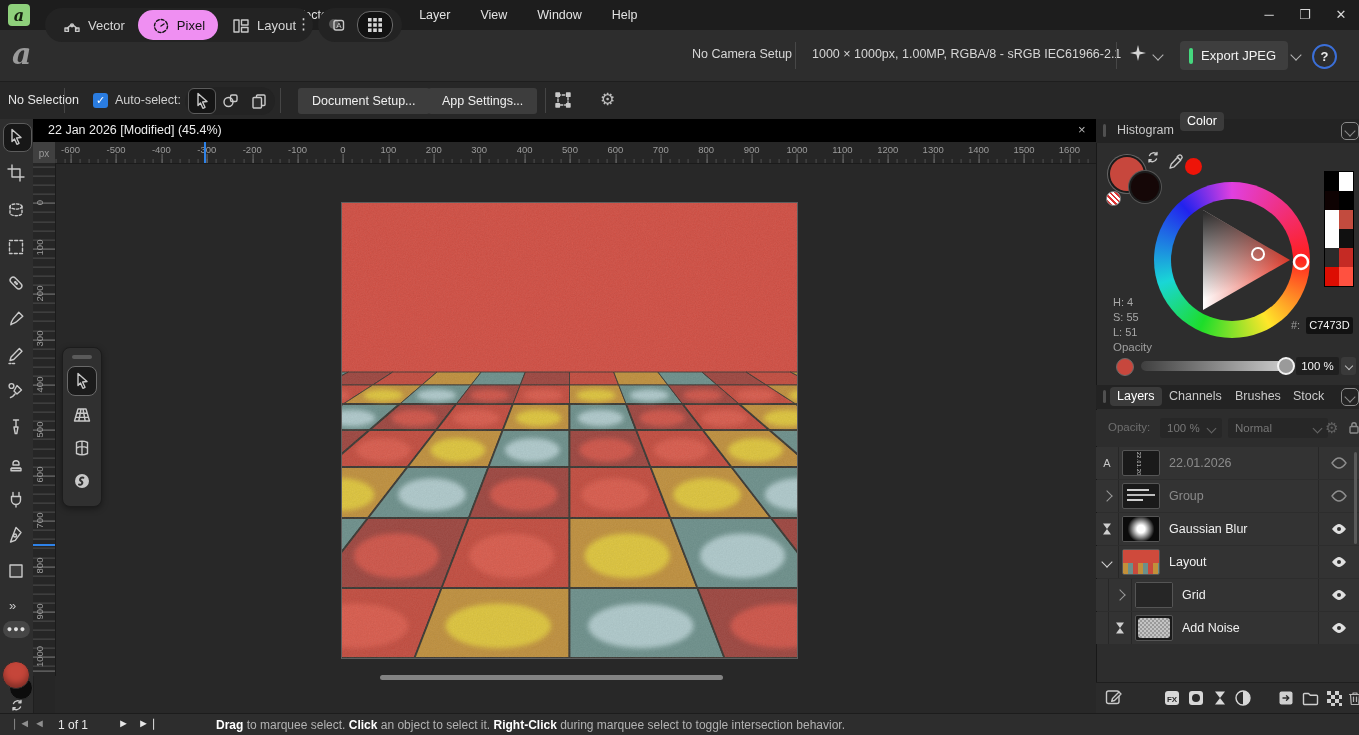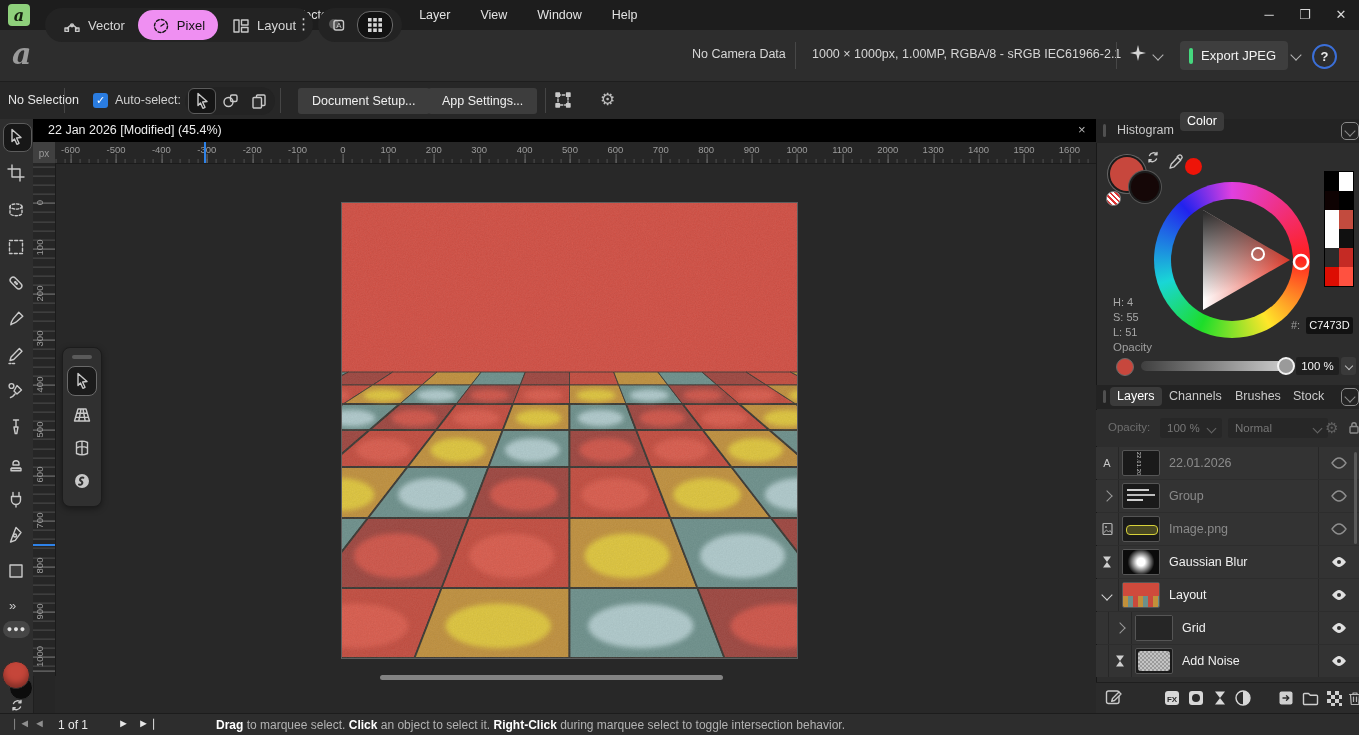--- a/index.html
+++ b/index.html
@@ -226,21 +226,21 @@
             <rect x="8.2" y="8.2" width="3.6" height="3.6"></rect>
             <rect x="13.4" y="8.2" width="3.6" height="3.6"></rect>
             <rect x="3" y="13.4" width="3.6" height="3.6"></rect>
             <rect x="8.2" y="13.4" width="3.6" height="3.6"></rect>
             <rect x="13.4" y="13.4" width="3.6" height="3.6"></rect>
           </g>
         </svg>
       </span>
   </div>
   <div class="tb-divider" style="left:795px"></div>
-  <div class="tb-text" style="left:692px">No Camera Data</div>
+  <div class="tb-text" style="left:692px">No Camera Setup</div>
   <div class="tb-text" style="left:812px">1000 × 1000px, 1.00MP, RGBA/8 - sRGB IEC61966-2.1</div>
   <div class="tb-divider" style="left:1116px"></div>
   <span class="abs" style="left:1128px;top:43px" id="ic-assist">
       <svg width="20" height="20" viewBox="0 0 20 20" fill="none" stroke="#c9c9c9" stroke-width="1.4" stroke-linejoin="round" stroke-linecap="round">
         <path d="M10 2l1.6 6.4L18 10l-6.4 1.6L10 18l-1.6-6.4L2 10l6.4-1.6z" fill="#d5d5d5" stroke="none"></path>
       </svg>
     </span>
   <span class="chev abs" style="left:1154px;top:51px"></span>
   <div class="exportbtn">
     <span class="exportbar" id="export-accent" style="background: rgb(69, 216, 126);"></span>
@@ -394,21 +394,21 @@
       <span class="hlabel" style="left: 378.8px;">200</span>
       <span class="hlabel" style="left: 424.2px;">300</span>
       <span class="hlabel" style="left: 469.6px;">400</span>
       <span class="hlabel" style="left: 515px;">500</span>
       <span class="hlabel" style="left: 560.4px;">600</span>
       <span class="hlabel" style="left: 605.8px;">700</span>
       <span class="hlabel" style="left: 651.2px;">800</span>
       <span class="hlabel" style="left: 696.6px;">900</span>
       <span class="hlabel" style="left: 742px;">1000</span>
       <span class="hlabel" style="left: 787.4px;">1100</span>
-      <span class="hlabel" style="left: 832.8px;">2000</span>
+      <span class="hlabel" style="left: 832.8px;">1200</span>
       <span class="hlabel" style="left: 878.2px;">1300</span>
       <span class="hlabel" style="left: 923.6px;">1400</span>
       <span class="hlabel" style="left: 969px;">1500</span>
       <span class="hlabel" style="left: 1014.4px;">1600</span>
     </div>
   <div class="hmark"></div>
   <div class="vruler" id="vruler">
       <span class="vlabel" style="top: 34px;">0</span>
       <span class="vlabel" style="top: 79.4px;">100</span>
       <span class="vlabel" style="top: 124.8px;">200</span>
@@ -756,38 +756,20 @@
         </div>
         <div class="lname dimname">Group</div>
         <div class="leye">
           <svg width="16" height="12" viewBox="0 0 16 12" fill="none" stroke="#c9c9c9" stroke-width="1.4" stroke-linejoin="round" stroke-linecap="round">
             <path d="M1 6c2.6-3.6 5.4-5 7-5s4.4 1.4 7 5c-2.6 3.6-5.4 5-7 5s-4.4-1.4-7-5z" stroke="#8f8f8f"></path>
           </svg>
         </div>
       </div>
       <div class="lrow">
         <div class="lbadge">
-          <svg width="13" height="14" viewBox="0 0 13 14" fill="none" stroke="#c9c9c9" stroke-width="1.4" stroke-linejoin="round" stroke-linecap="round">
-            <rect x="2" y="1.5" width="9" height="11" rx="1" stroke="#b0b0b0" stroke-width="1.2"></rect>
-            <circle cx="5" cy="5" r="1" fill="#b0b0b0" stroke="none"></circle>
-            <path d="M3 10.5l2.5-2.5 2 2 1.5-1.5 1.5 2" stroke="#b0b0b0" stroke-width="1"></path>
-          </svg>
-        </div>
-        <div class="lthumb">
-          <div style="position:absolute;left:3px;top:8px;width:30px;height:8px;border-radius:4px;border:1.5px solid #d8d23a;background:rgba(216,210,58,.25)"></div>
-        </div>
-        <div class="lname dimname">Image.png</div>
-        <div class="leye">
-          <svg width="16" height="12" viewBox="0 0 16 12" fill="none" stroke="#c9c9c9" stroke-width="1.4" stroke-linejoin="round" stroke-linecap="round">
-            <path d="M1 6c2.6-3.6 5.4-5 7-5s4.4 1.4 7 5c-2.6 3.6-5.4 5-7 5s-4.4-1.4-7-5z" stroke="#8f8f8f"></path>
-          </svg>
-        </div>
-      </div>
-      <div class="lrow">
-        <div class="lbadge">
           <svg width="14" height="14" viewBox="0 0 14 14" fill="none" stroke="#c9c9c9" stroke-width="1.4" stroke-linejoin="round" stroke-linecap="round">
             <polygon points="3,1.5 11,1.5 7,7" fill="#cfcfcf" stroke="none"></polygon>
             <polygon points="3,12.5 11,12.5 7,7" fill="#cfcfcf" stroke="none"></polygon>
           </svg>
         </div>
         <div class="lthumb">
           <div style="position:absolute;inset:0;background:radial-gradient(circle at 50% 50%,#fff 0 18%,rgba(255,255,255,0) 62%),#0b0b0b"></div>
         </div>
         <div class="lname">Gaussian Blur</div>
         <div class="leye">

